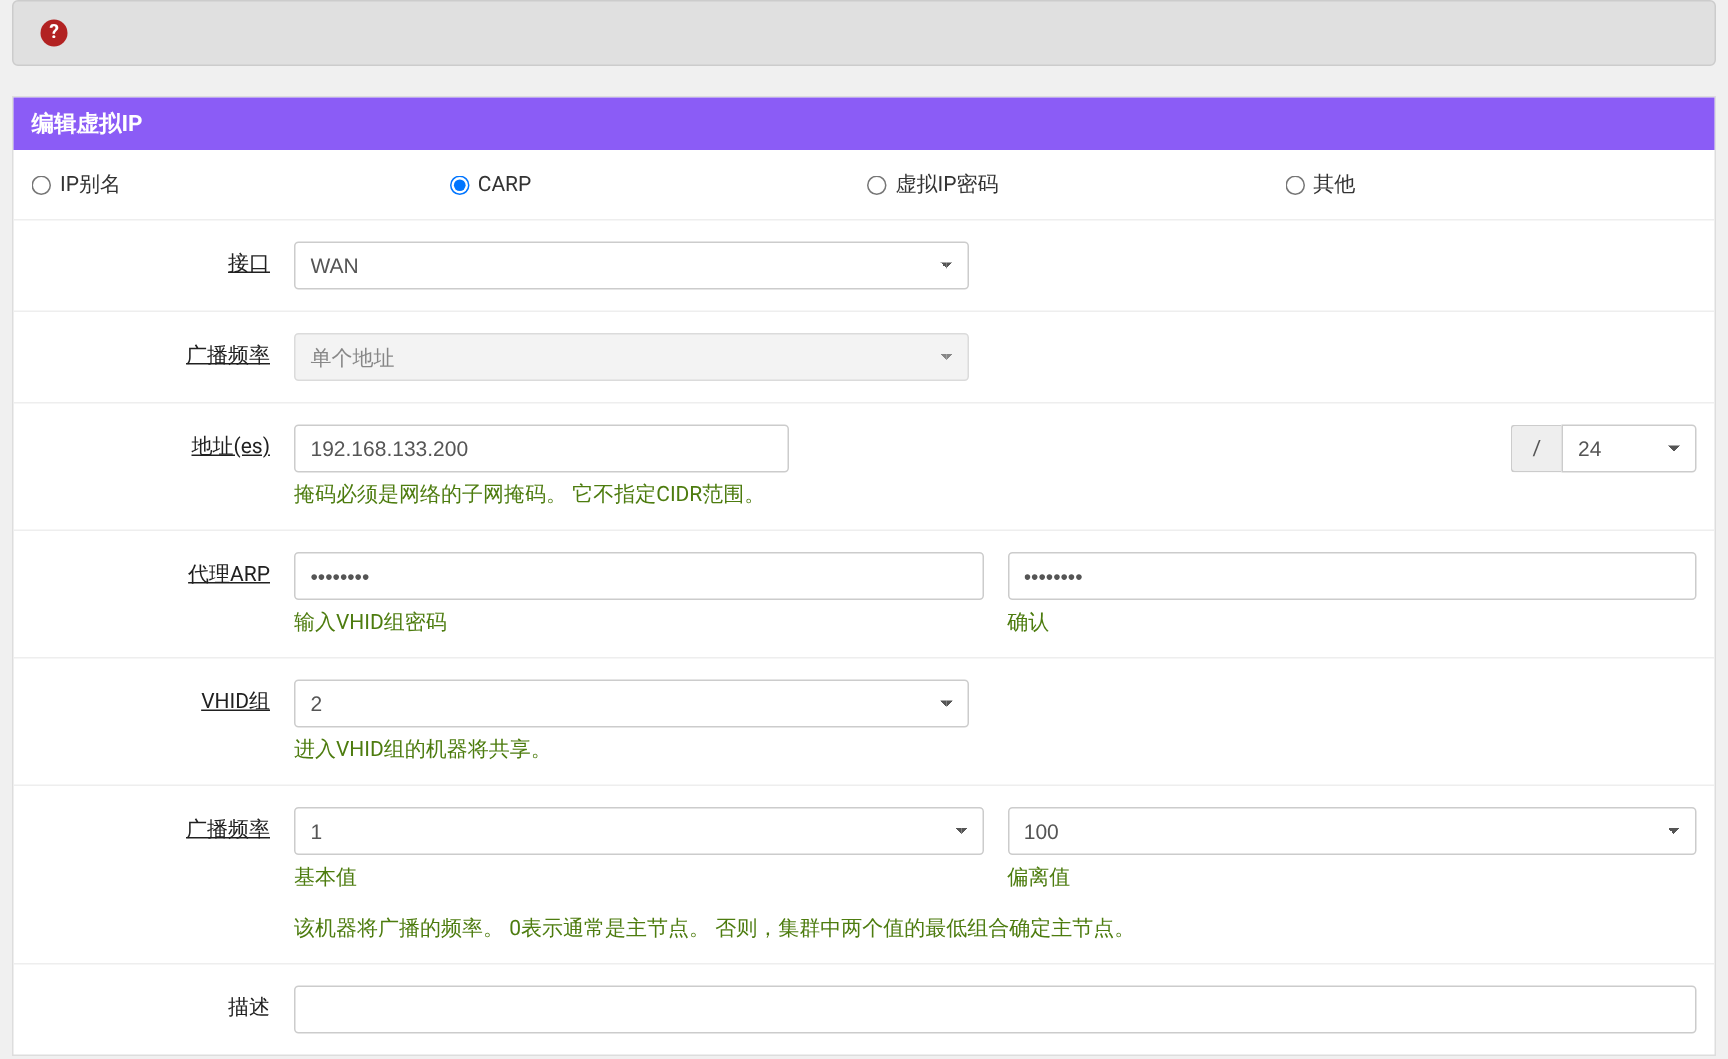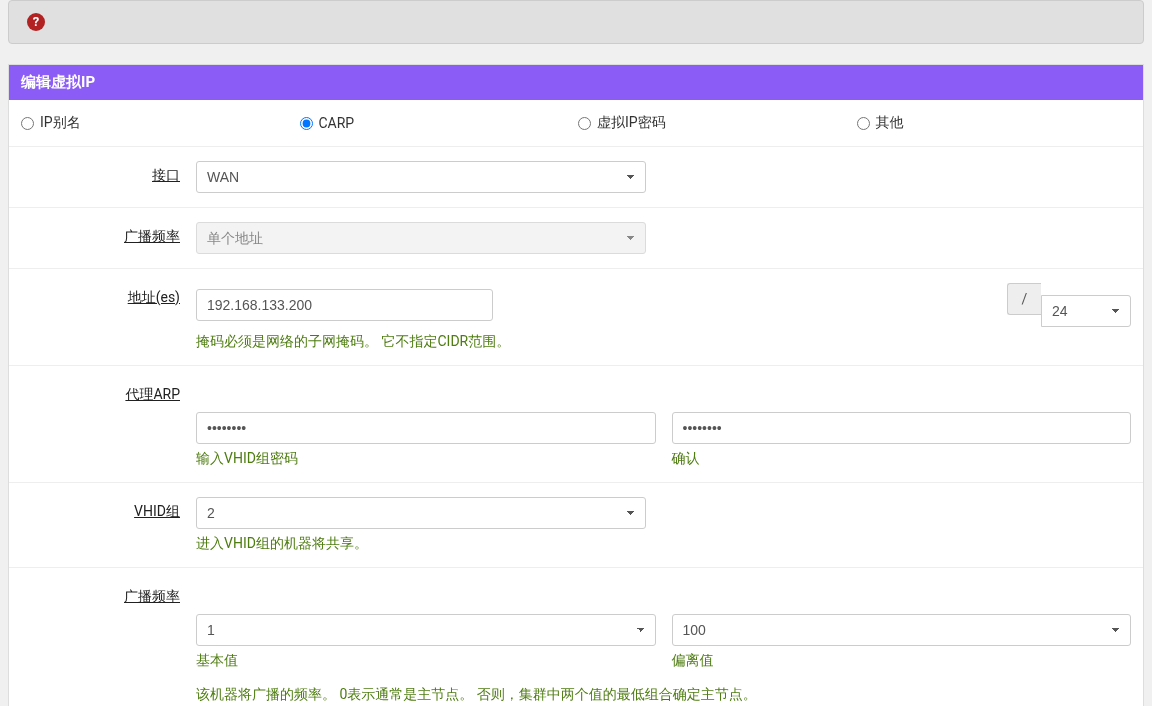--- a/index.html
+++ b/index.html
@@ -99,30 +99,29 @@
         linear-gradient(135deg, #555 50%, transparent 50%);
       background-position:
         calc(100% - 14px) 13px,
         calc(100% - 10px) 13px;
       background-size: 4px 4px, 4px 4px;
       background-repeat: no-repeat;
       padding-right: 28px;
     }
     select.disabled { background-color: #eee; color:#555;}
     .w-half { width: 450px; max-width: 100%; }
-    .w-input { width: 297px; max-width: 100%; }
+    .w-input { width: 330px; max-width: 100%; }
     .help-text {
       color: #4d7c0f;
       font-size: 14px;
       margin-top: 6px;
     }
     .two-col {
       display: flex;
       gap: 16px;
-      margin-top: 32px;
     }
     .two-col > div { flex: 1; }
     .addr-line {
       display: flex;
       justify-content: space-between;
       align-items: center;
       gap: 10px;
     }
     .addr-right {
       display: flex;
@@ -134,21 +133,20 @@
       background:#eee;
       text-align:center;
       line-height:30px;
       color:#555;
       border-right:none;
       border-radius:3px 0 0 3px;
     }
     .mask-select {
       border-radius: 0 3px 3px 0;
       width: 90px;
-      margin-top: 12px;
     }
   </style>
 </head>
 <body>
 
 <div class="page-header">
   <div class="help-icon">?</div>
 </div>
 
 <div class="panel">

